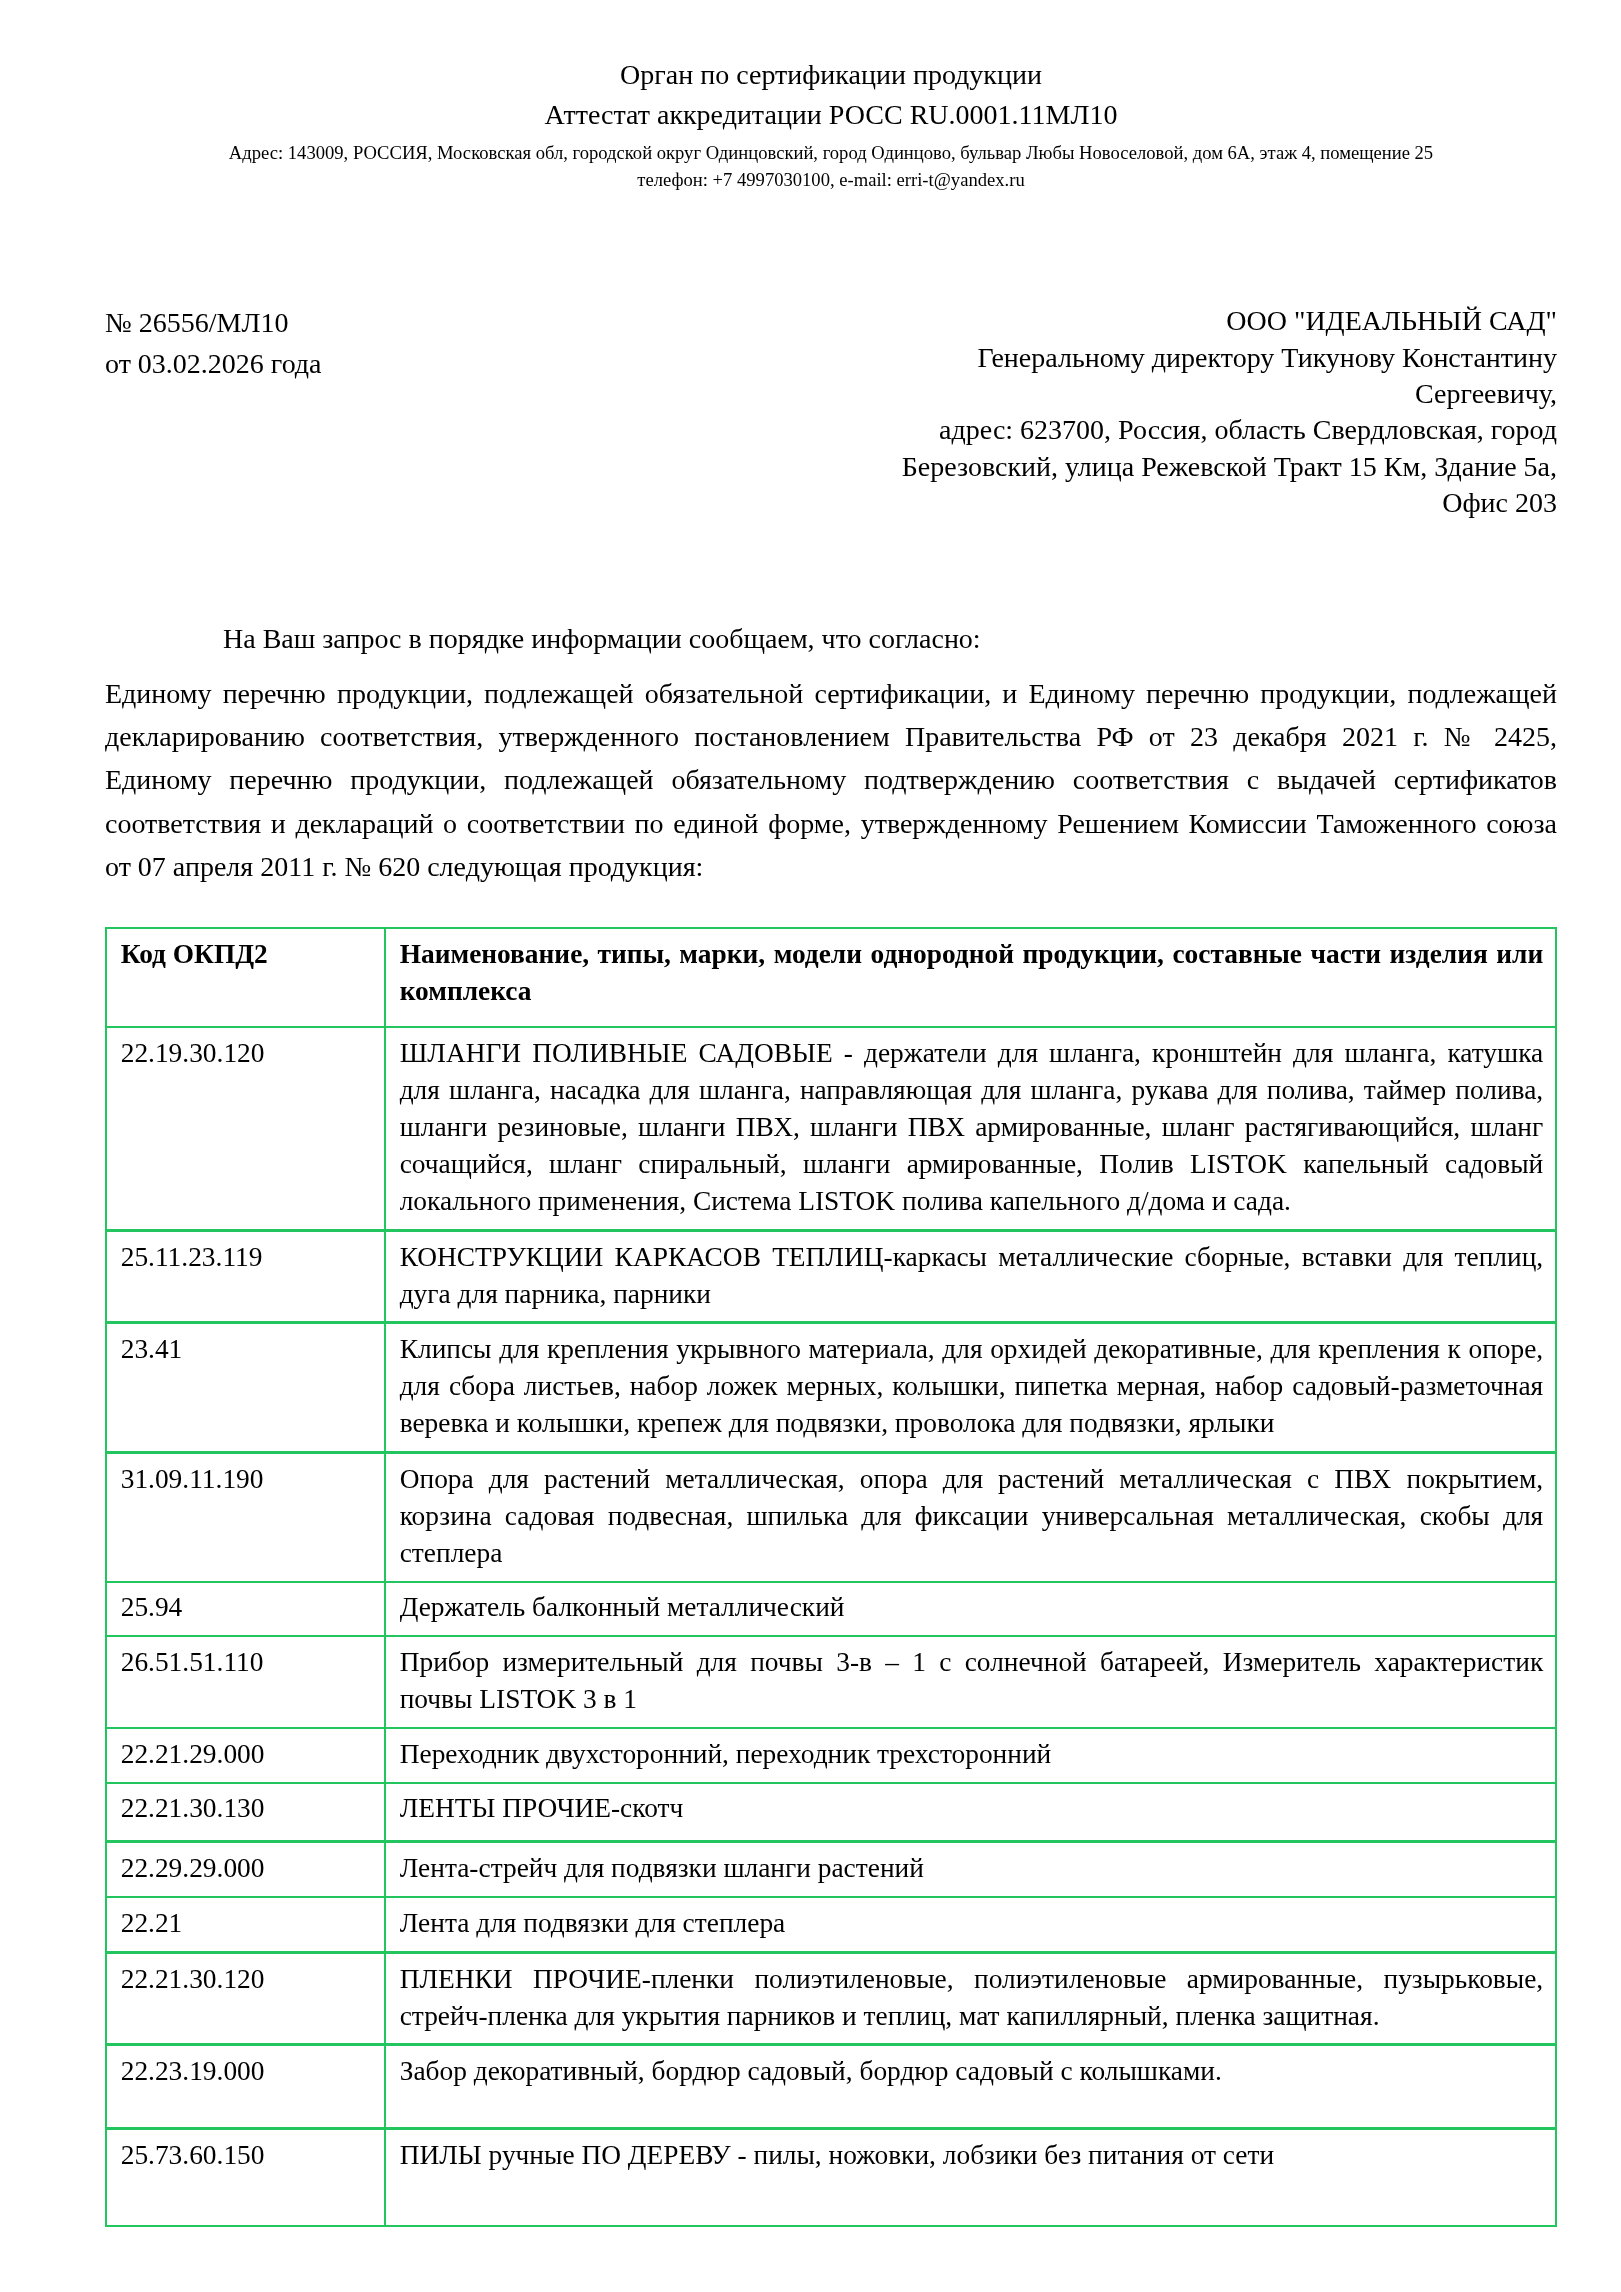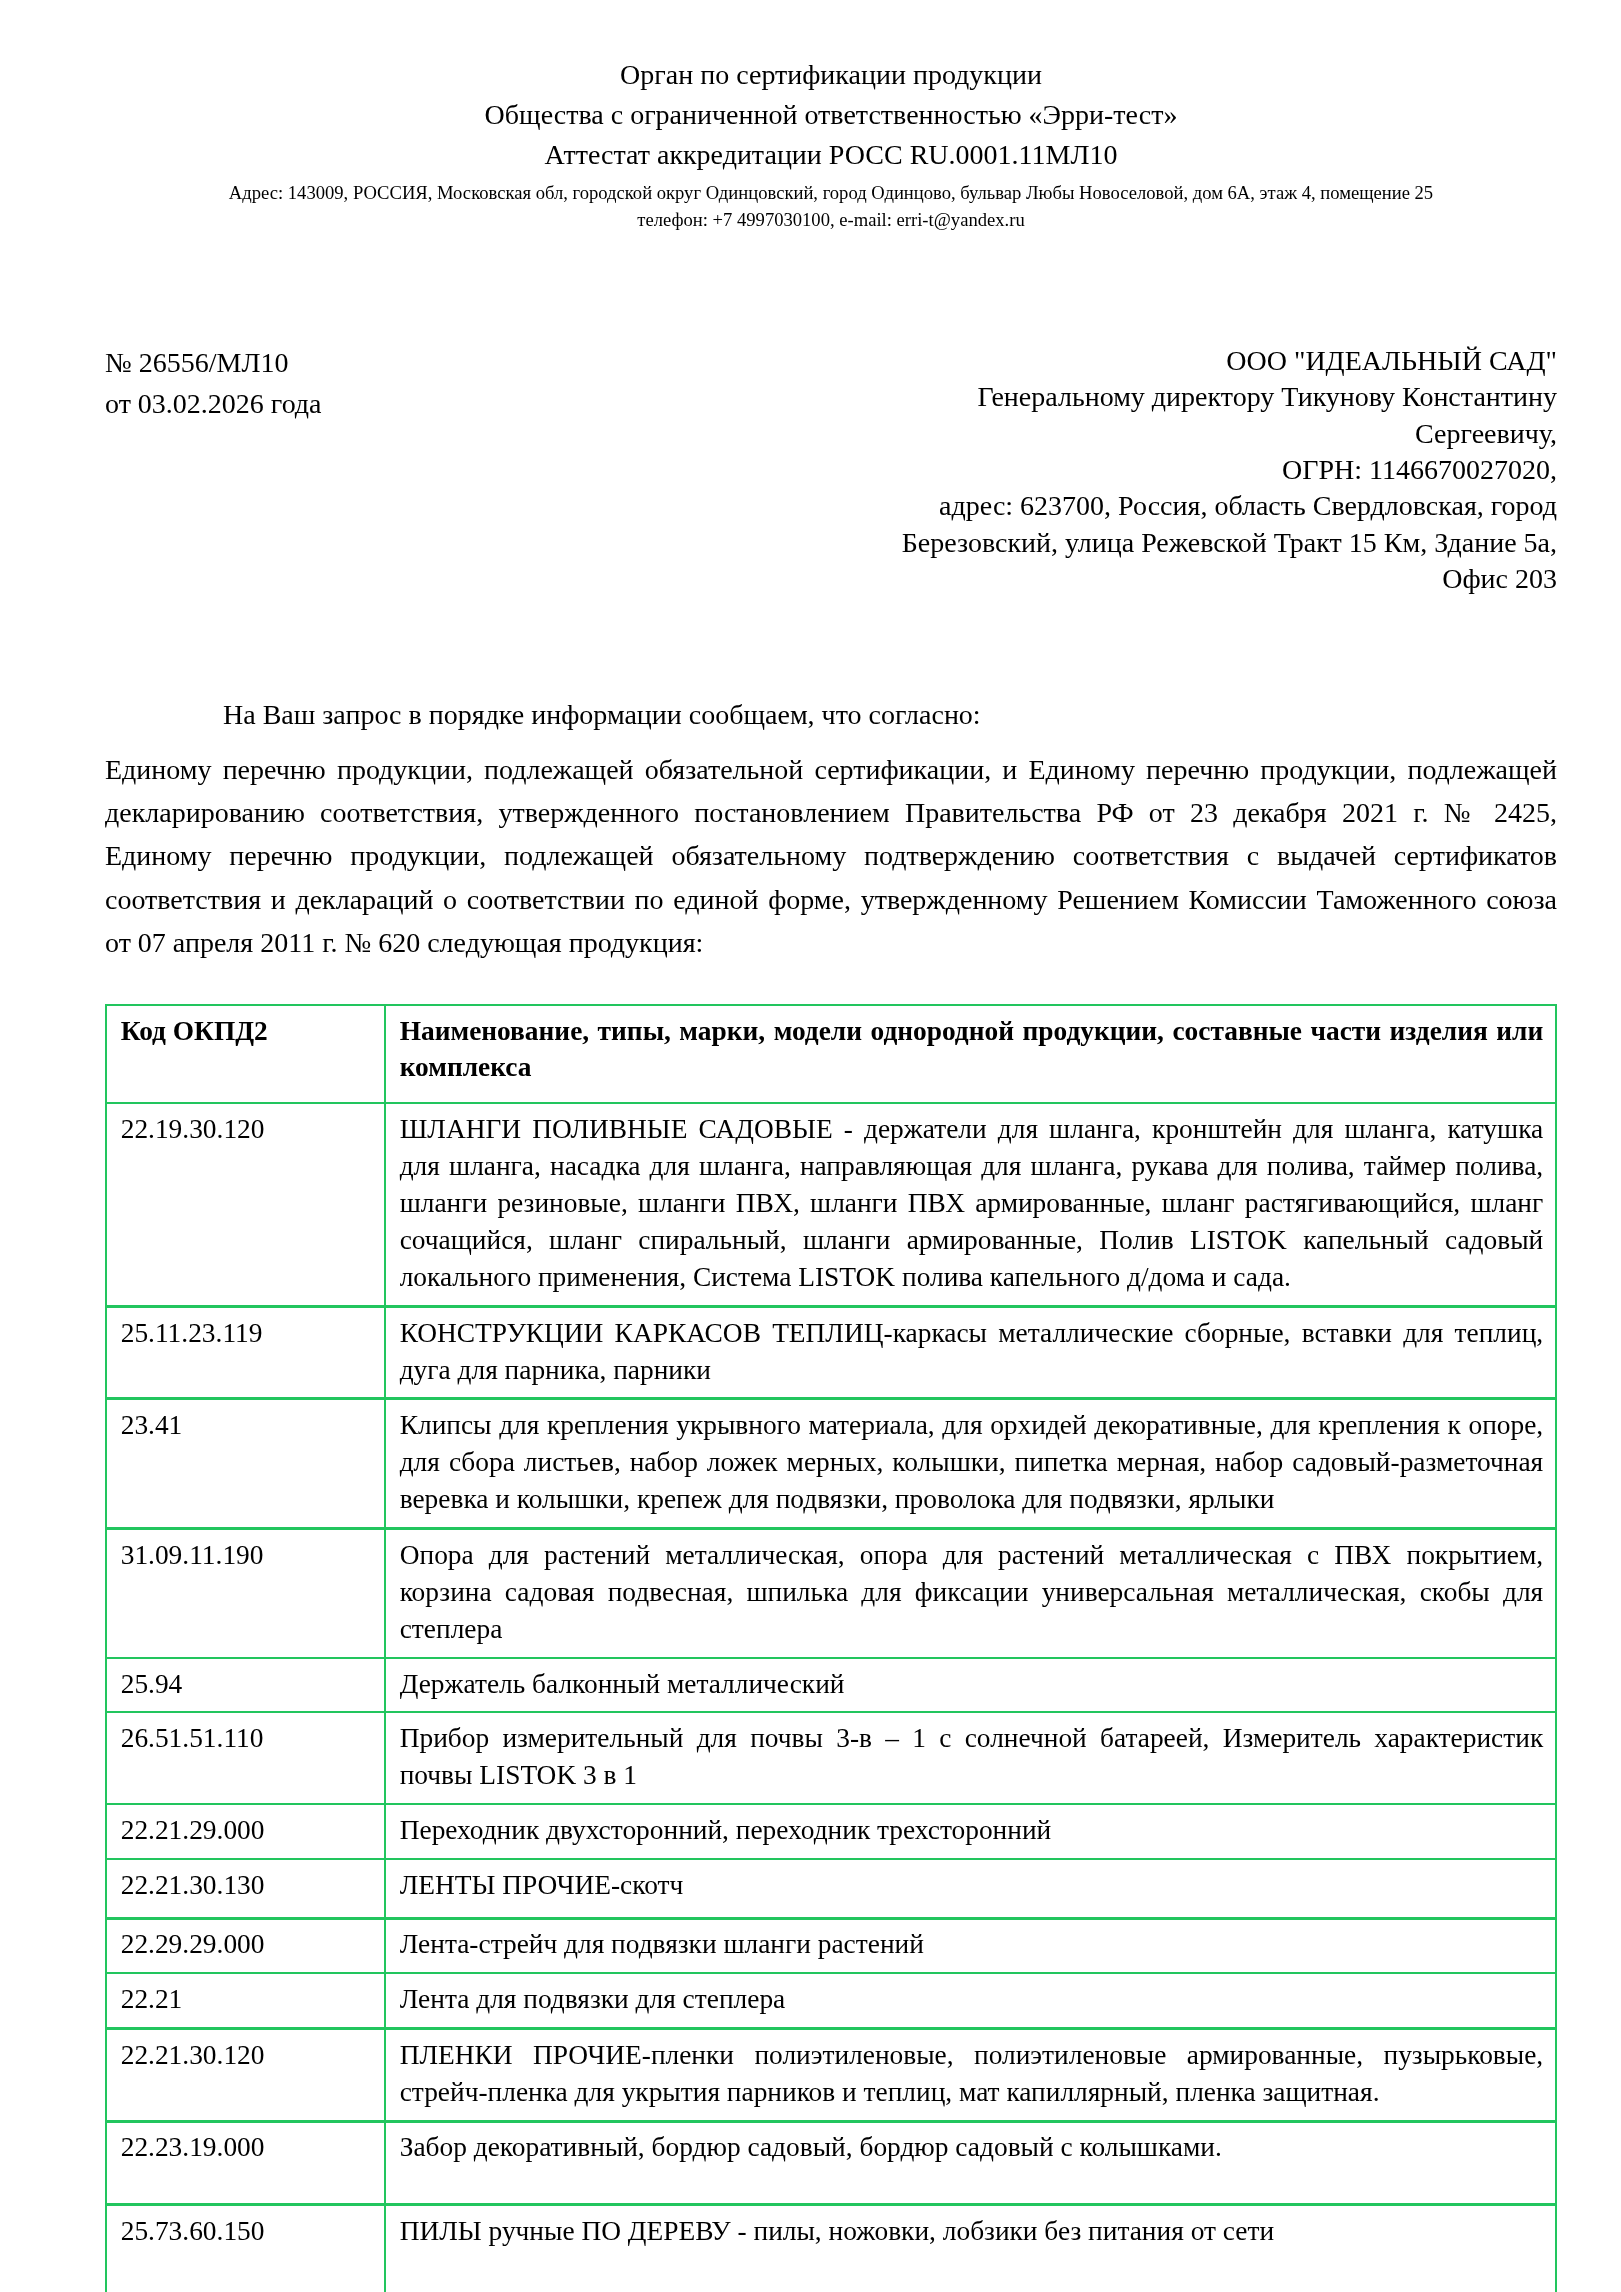--- a/index.html
+++ b/index.html
@@ -111,36 +111,34 @@
   tbody tr:nth-child(12) td { padding-bottom: 37px; }
   tbody tr:nth-child(13) td { padding-bottom: 51px; }
 </style>
 </head>
 <body>
 
 <div class="page">
 
   <div class="letterhead">
     <div class="lh-line">Орган по сертификации продукции</div>
-    <div class="lh-line">Общества с ограниченной ответственностью «Эрри-тест»</div>
     <div class="lh-line">Аттестат аккредитации РОСС RU.0001.11МЛ10</div>
     <div class="lh-small lh-address">Адрес: 143009, РОССИЯ, Московская обл, городской округ Одинцовский, город Одинцово, бульвар Любы Новоселовой, дом 6А, этаж 4, помещение 25</div>
     <div class="lh-small">телефон: +7 4997030100, e-mail: erri-t@yandex.ru</div>
   </div>
 
   <div class="ref-row">
     <div class="ref-block">
       <div>№ 26556/МЛ10</div>
       <div>от 03.02.2026 года</div>
     </div>
     <div class="recipient-block">
       <div>ООО "ИДЕАЛЬНЫЙ САД"</div>
       <div>Генеральному директору Тикунову Константину</div>
       <div>Сергеевичу,</div>
-      <div>ОГРН: 1146670027020,</div>
       <div>адрес: 623700, Россия, область Свердловская, город</div>
       <div>Березовский, улица Режевской Тракт 15 Км, Здание 5а,</div>
       <div>Офис 203</div>
     </div>
   </div>
 
   <div class="body-text">
     <p class="intro-line">На Ваш запрос в порядке информации сообщаем, что согласно:</p>
     <p class="main-paragraph">Единому перечню продукции, подлежащей обязательной сертификации, и Единому перечню продукции, подлежащей декларированию соответствия, утвержденного постановлением Правительства РФ от 23 декабря 2021 г. № 2425, Единому перечню продукции, подлежащей обязательному подтверждению соответствия с выдачей сертификатов соответствия и деклараций о соответствии по единой форме, утвержденному Решением Комиссии Таможенного союза от 07 апреля 2011 г. № 620 следующая продукция:</p>
   </div>

